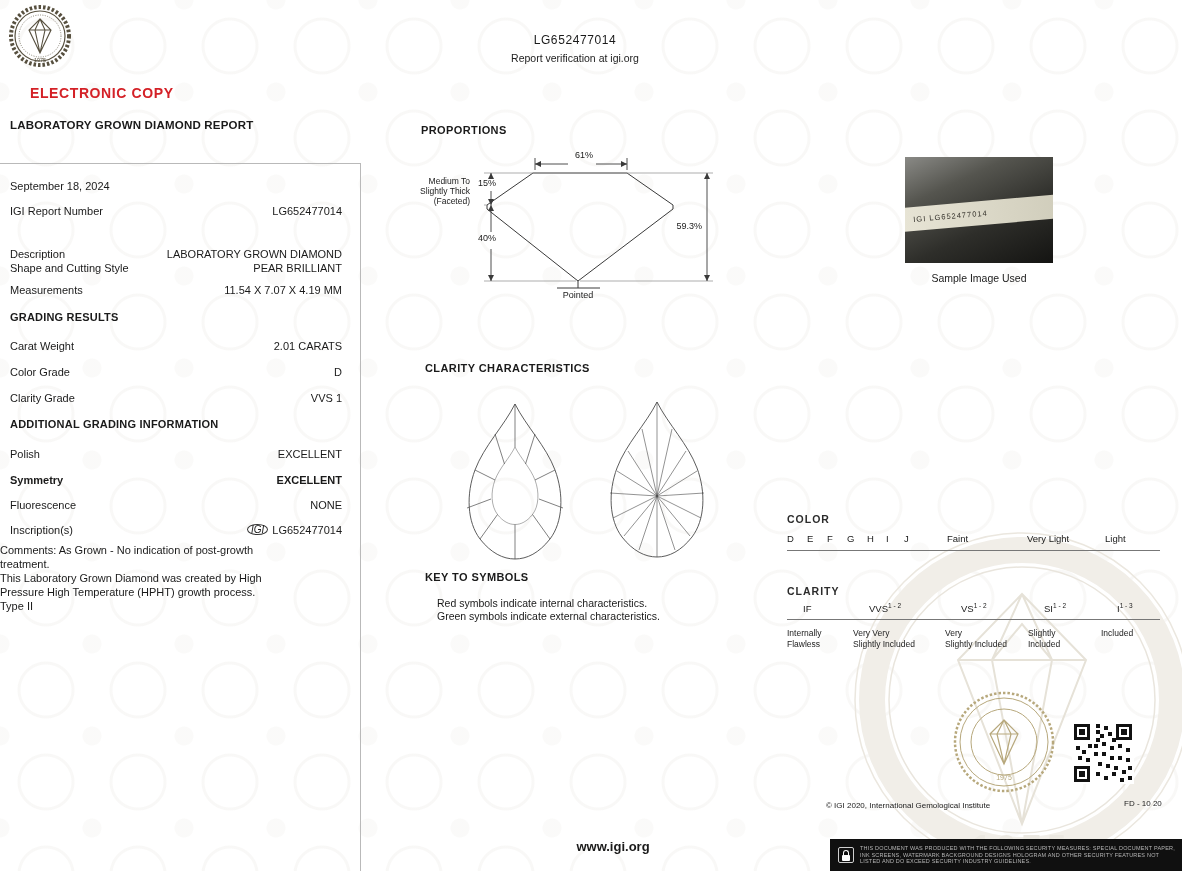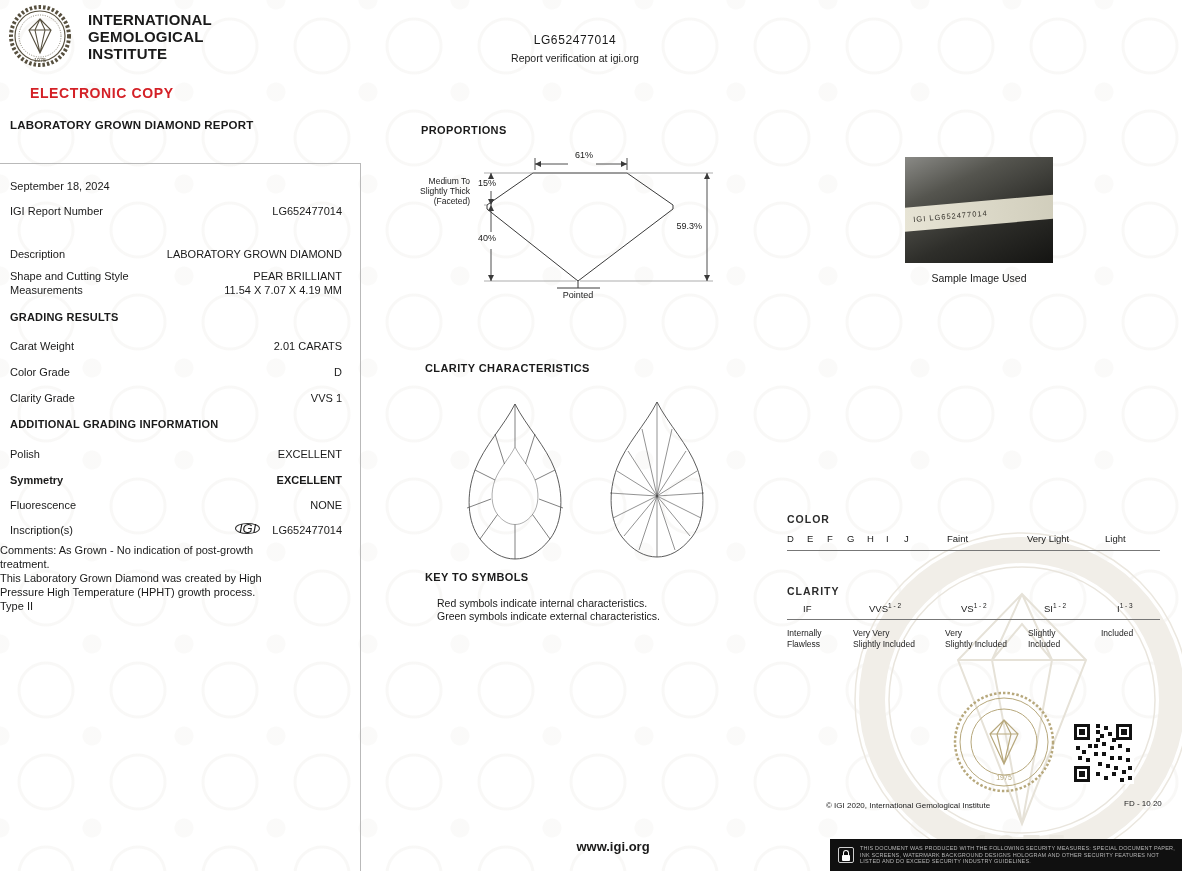--- a/index.html
+++ b/index.html
@@ -22,21 +22,21 @@
   .ecopy { color:#d42127; font-weight:bold; font-size:14px; letter-spacing:0.6px; }
   .doc-title { font-weight:bold; font-size:11.5px; letter-spacing:0.2px; }
   .repnum-top { font-size:12px; letter-spacing:0.6px; text-align:center; }
   .verif { font-size:10.5px; text-align:center; color:#222; }
   .row { position:absolute; left:10px; width:332px; display:flex; justify-content:space-between; font-size:11px; z-index:2; }
   .row .lbl { text-align:left; }
   .row .val { text-align:right; }
   .sec-title { position:absolute; left:10px; font-weight:bold; font-size:11px; letter-spacing:0.2px; z-index:2; }
   .date { position:absolute; left:10px; font-size:11px; z-index:2; }
   .comments { position:absolute; left:0; width:348px; font-size:11px; line-height:14px; white-space:pre-line; z-index:2; }
-  .igi-chip { display:inline-block; font-size:13px; font-style:italic; border:1px solid #333; border-radius:50%; padding:0 3px; margin-right:12px; line-height:9px; transform:translateY(-1px); }
+  .igi-chip { display:inline-block; font-size:10px; font-style:italic; border:1px solid #333; border-radius:50%; padding:0 3px; margin-right:4px; line-height:9px; transform:translateY(-1px); }
   .h-mid { position:absolute; font-weight:bold; font-size:11px; letter-spacing:0.4px; z-index:2; }
   .plabel { position:absolute; font-size:9px; text-align:center; z-index:3; background:transparent; }
   .pre { white-space:pre-line; }
   .girdle-lab { font-size:8.5px; line-height:10px; text-align:right; }
   .key-lines { position:absolute; font-size:10.5px; line-height:13px; z-index:2; }
   .sample-img { position:absolute; left:905px; top:157px; width:148px; height:106px; background:linear-gradient(155deg,#8a8a86 0%,#55554f 28%,#2e2e2a 62%,#141412 100%); overflow:hidden; z-index:2; }
   .sample-band { position:absolute; left:-8px; top:44px; width:170px; height:24px; background:linear-gradient(90deg,#e8e5d6,#cfccba); transform:rotate(-5deg); display:flex; align-items:center; }
   .sample-band span { font-size:7.5px; color:#33302a; letter-spacing:1px; padding-left:16px; }
   .sample-cap { position:absolute; left:905px; top:272px; width:148px; text-align:center; font-size:10.5px; z-index:2; }
   .scale-title { position:absolute; font-weight:bold; font-size:10.5px; letter-spacing:1px; color:#2c2c2c; z-index:2; }
@@ -69,43 +69,40 @@
   </svg>
 
   <svg class="abs z" style="left:8px; top:4px;" width="64" height="64" viewBox="0 0 64 64">
     <circle cx="32" cy="32" r="29" fill="none" stroke="#57503f" stroke-width="4" stroke-dasharray="2.5 2"></circle>
     <circle cx="32" cy="32" r="25" fill="none" stroke="#57503f" stroke-width="1.2"></circle>
     <circle cx="32" cy="32" r="21" fill="none" stroke="#6b6453" stroke-width="0.8" stroke-dasharray="1 1.4"></circle>
     <path d="M32 15 L43 26 L32 49 L21 26 Z M21 26 H43 M32 15 L27 26 L32 49 M32 15 L37 26 L32 49" fill="none" stroke="#57503f" stroke-width="1.1"></path>
     <text x="32" y="58" font-size="5.5" text-anchor="middle" fill="#57503f">1975</text>
   </svg>
 
-  <div class="abs z org-name" style="left:88px; top:11px;">INTERNATIONAL
-GEMOLOGICAL
-INSTITUTE</div>
   <div class="abs z ecopy" style="left:30px; top:85px;">ELECTRONIC COPY</div>
   <div class="abs z doc-title" style="left:10px; top:119px;">LABORATORY GROWN DIAMOND REPORT</div>
 
   <div class="abs z repnum-top" style="left:460px; top:33px; width:230px;">LG652477014</div>
   <div class="abs z verif" style="left:460px; top:52px; width:230px;">Report verification at igi.org</div>
 
   <div class="hline" style="left:0; top:163px; width:360px;"></div>
   <div class="vline" style="left:360px; top:163px; height:708px;"></div>
 
   <div class="date" style="top:180px;">September 18, 2024</div>
 
   <div class="row" style="top:205px;">
     <span class="lbl">IGI Report Number</span>
     <span class="val">LG652477014</span>
   </div>
   <div class="row" style="top:224px;margin-top:24px;">
     <span class="lbl">Description</span>
     <span class="val">LABORATORY GROWN DIAMOND</span>
   </div>
-  <div class="row" style="top:270px;">
+  <div class="row" style="top:262px;">
     <span class="lbl">Shape and Cutting Style</span>
     <span class="val">PEAR BRILLIANT</span>
   </div>
   <div class="row" style="top:284px;">
     <span class="lbl">Measurements</span>
     <span class="val">11.54 X 7.07 X 4.19 MM</span>
   </div>
 
   <div class="sec-title" style="top:311px;">GRADING RESULTS</div>
 

